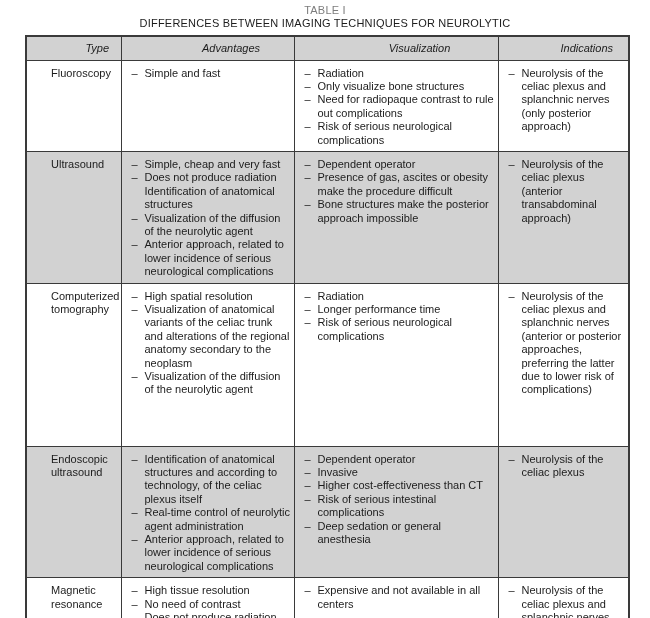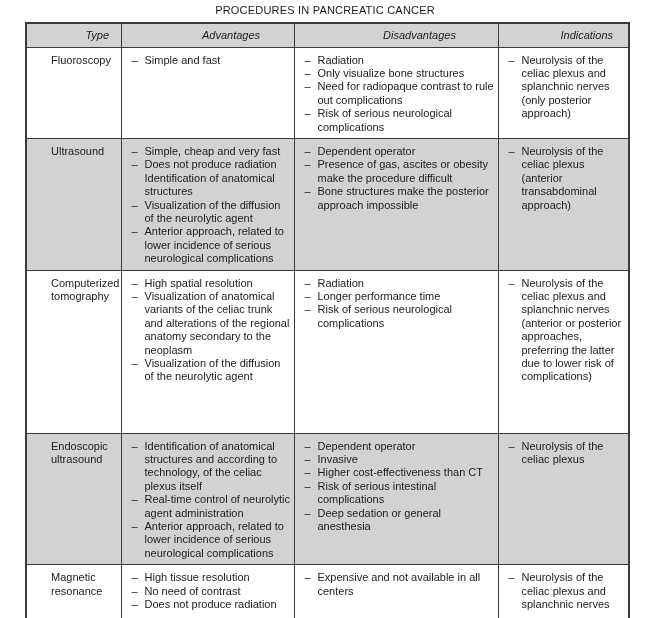--- a/index.html
+++ b/index.html
@@ -75,35 +75,36 @@
     position: absolute;
     left: 0;
     top: 0;
   }
 </style>
 </head>
 <body>
 
 <div class="page">
   <div class="caption">
-    <div class="title-line">PROCEDURES IN PANCREATIC CANCER</div>
+    <div class="table-label">TABLE I</div>
+    <div class="title-line">DIFFERENCES BETWEEN IMAGING TECHNIQUES FOR NEUROLYTIC</div>
   </div>
 
   <table class="data-table">
     <colgroup>
       <col class="col-type">
       <col class="col-adv">
       <col class="col-dis">
       <col class="col-ind">
     </colgroup>
     <thead>
       <tr>
         <th>Type</th>
         <th>Advantages</th>
-        <th>Disadvantages</th>
+        <th>Visualization</th>
         <th>Indications</th>
       </tr>
     </thead>
     <tbody>
         <tr>
           <td class="type-cell">Fluoroscopy</td>
           <td>
             <div class="cell-item"><span class="dash">–</span><span>Simple and fast</span></div>
           </td>
           <td>

